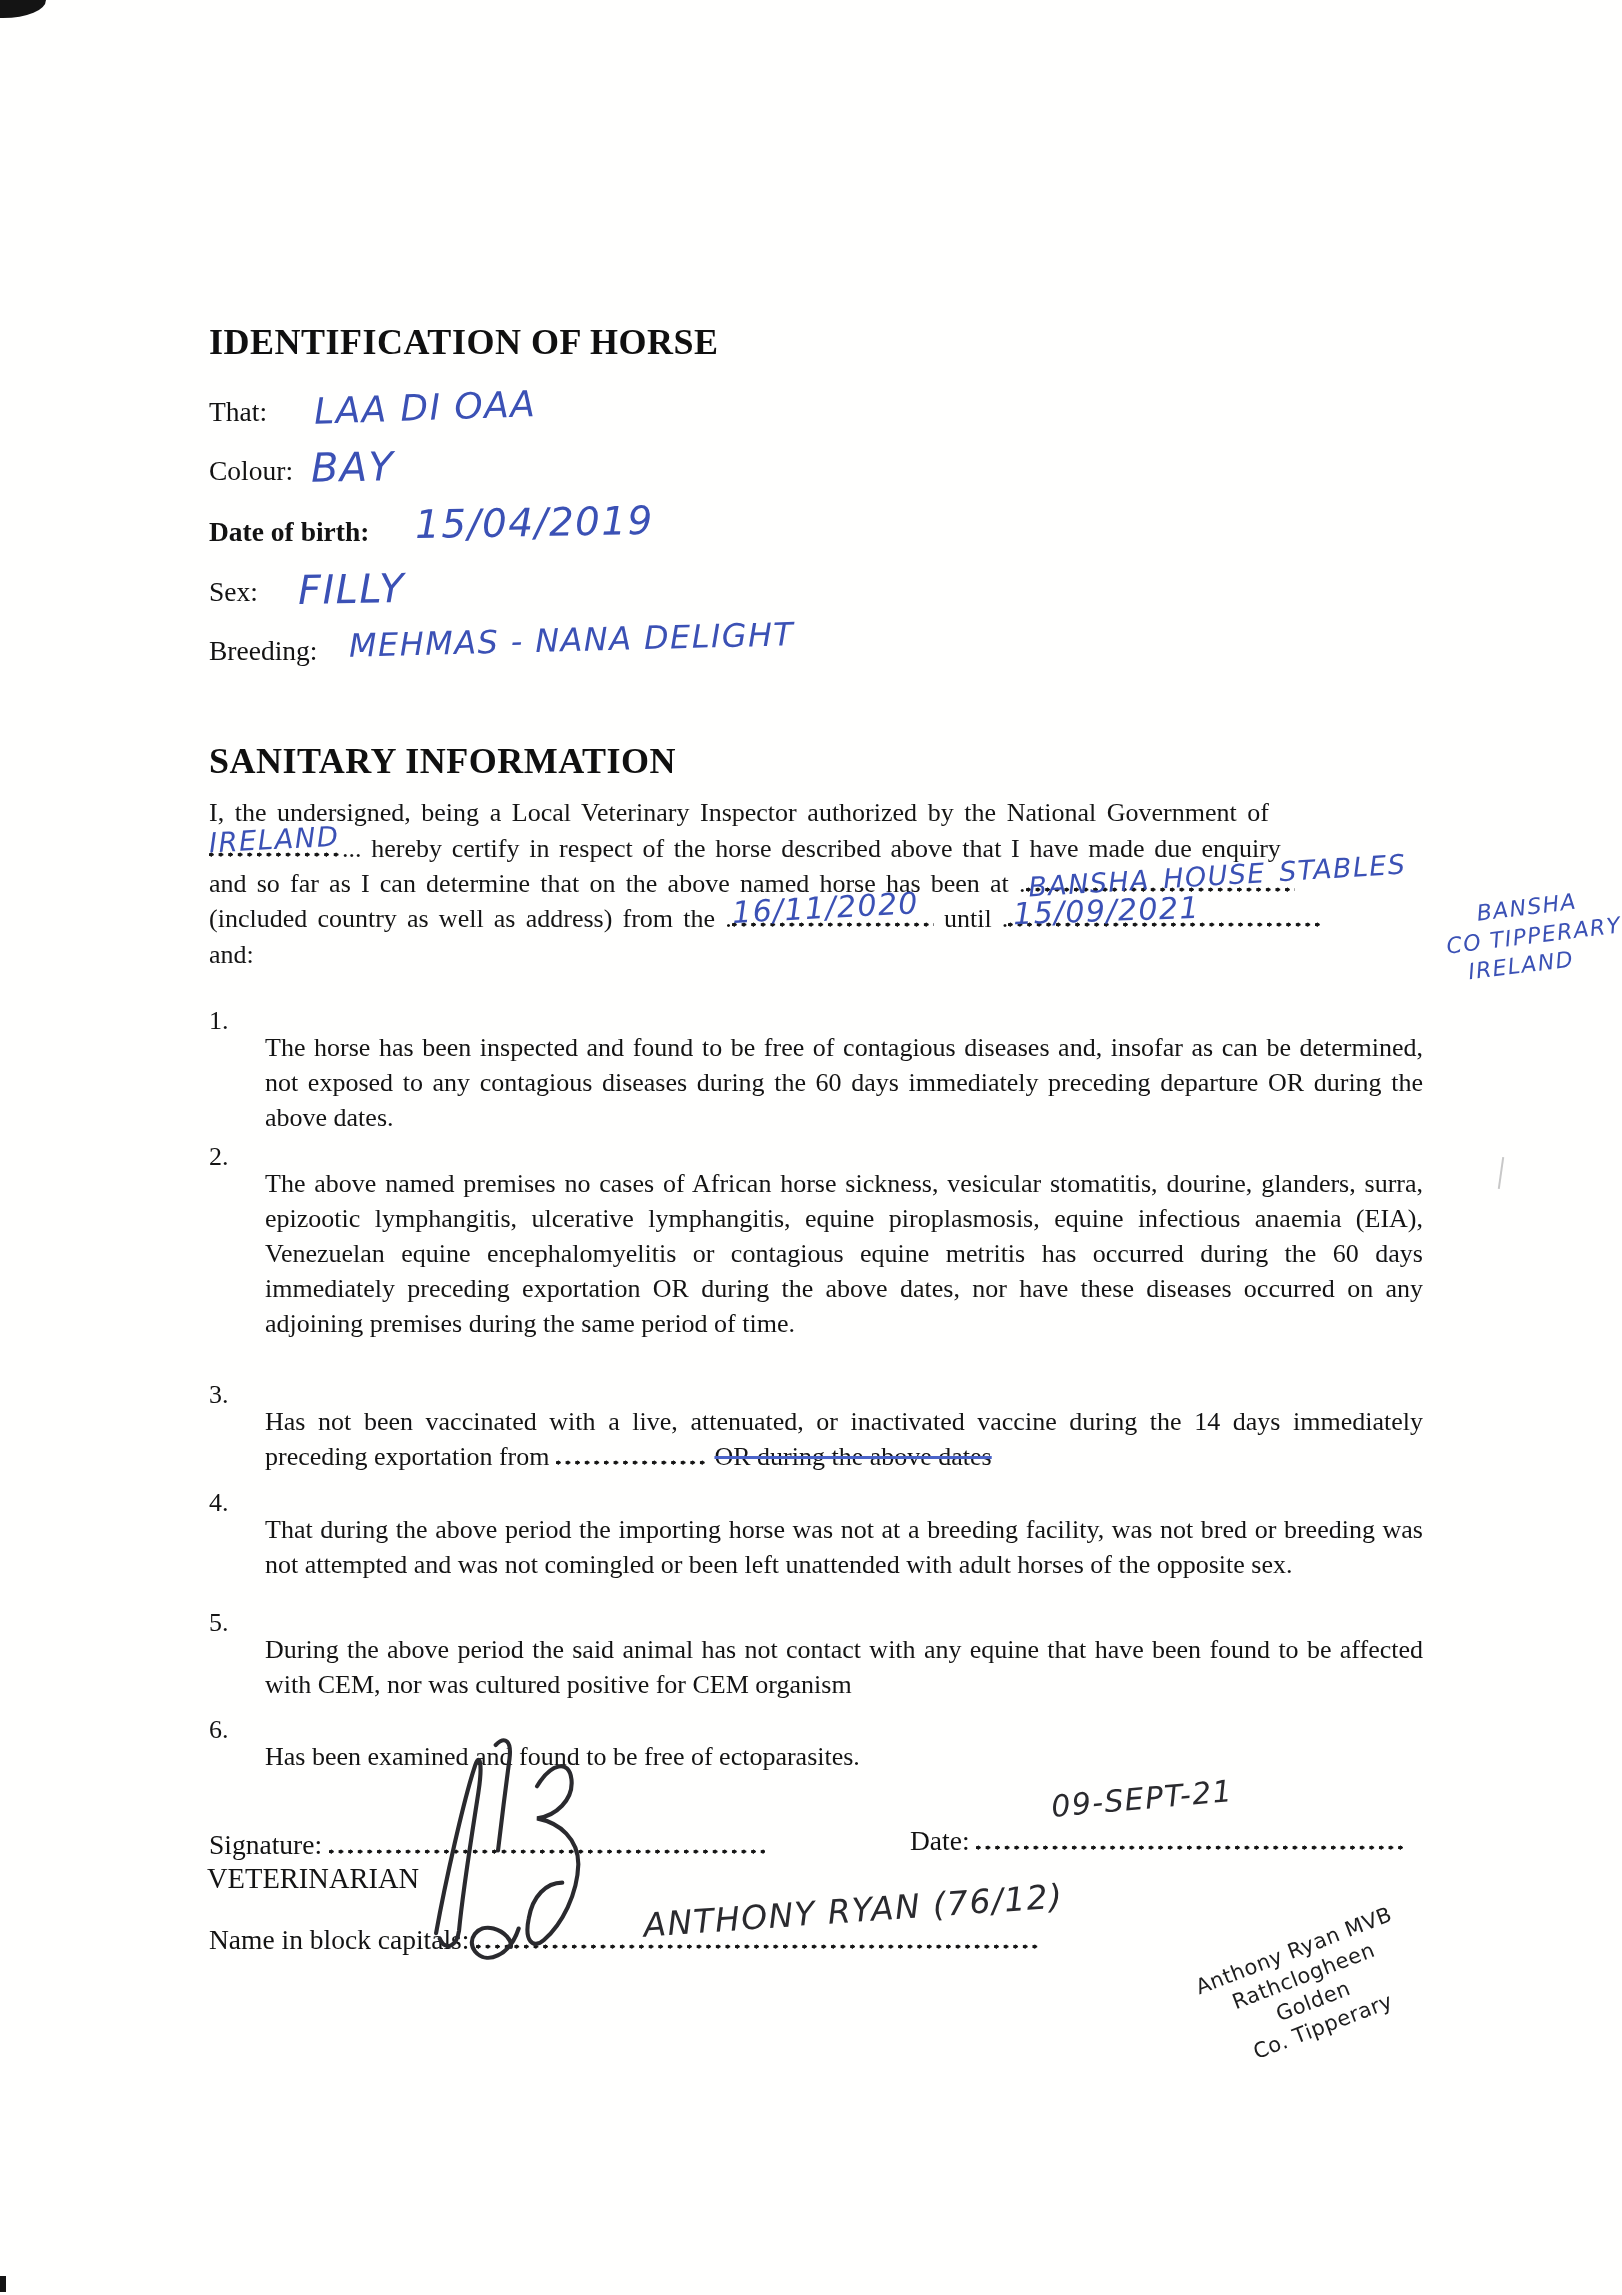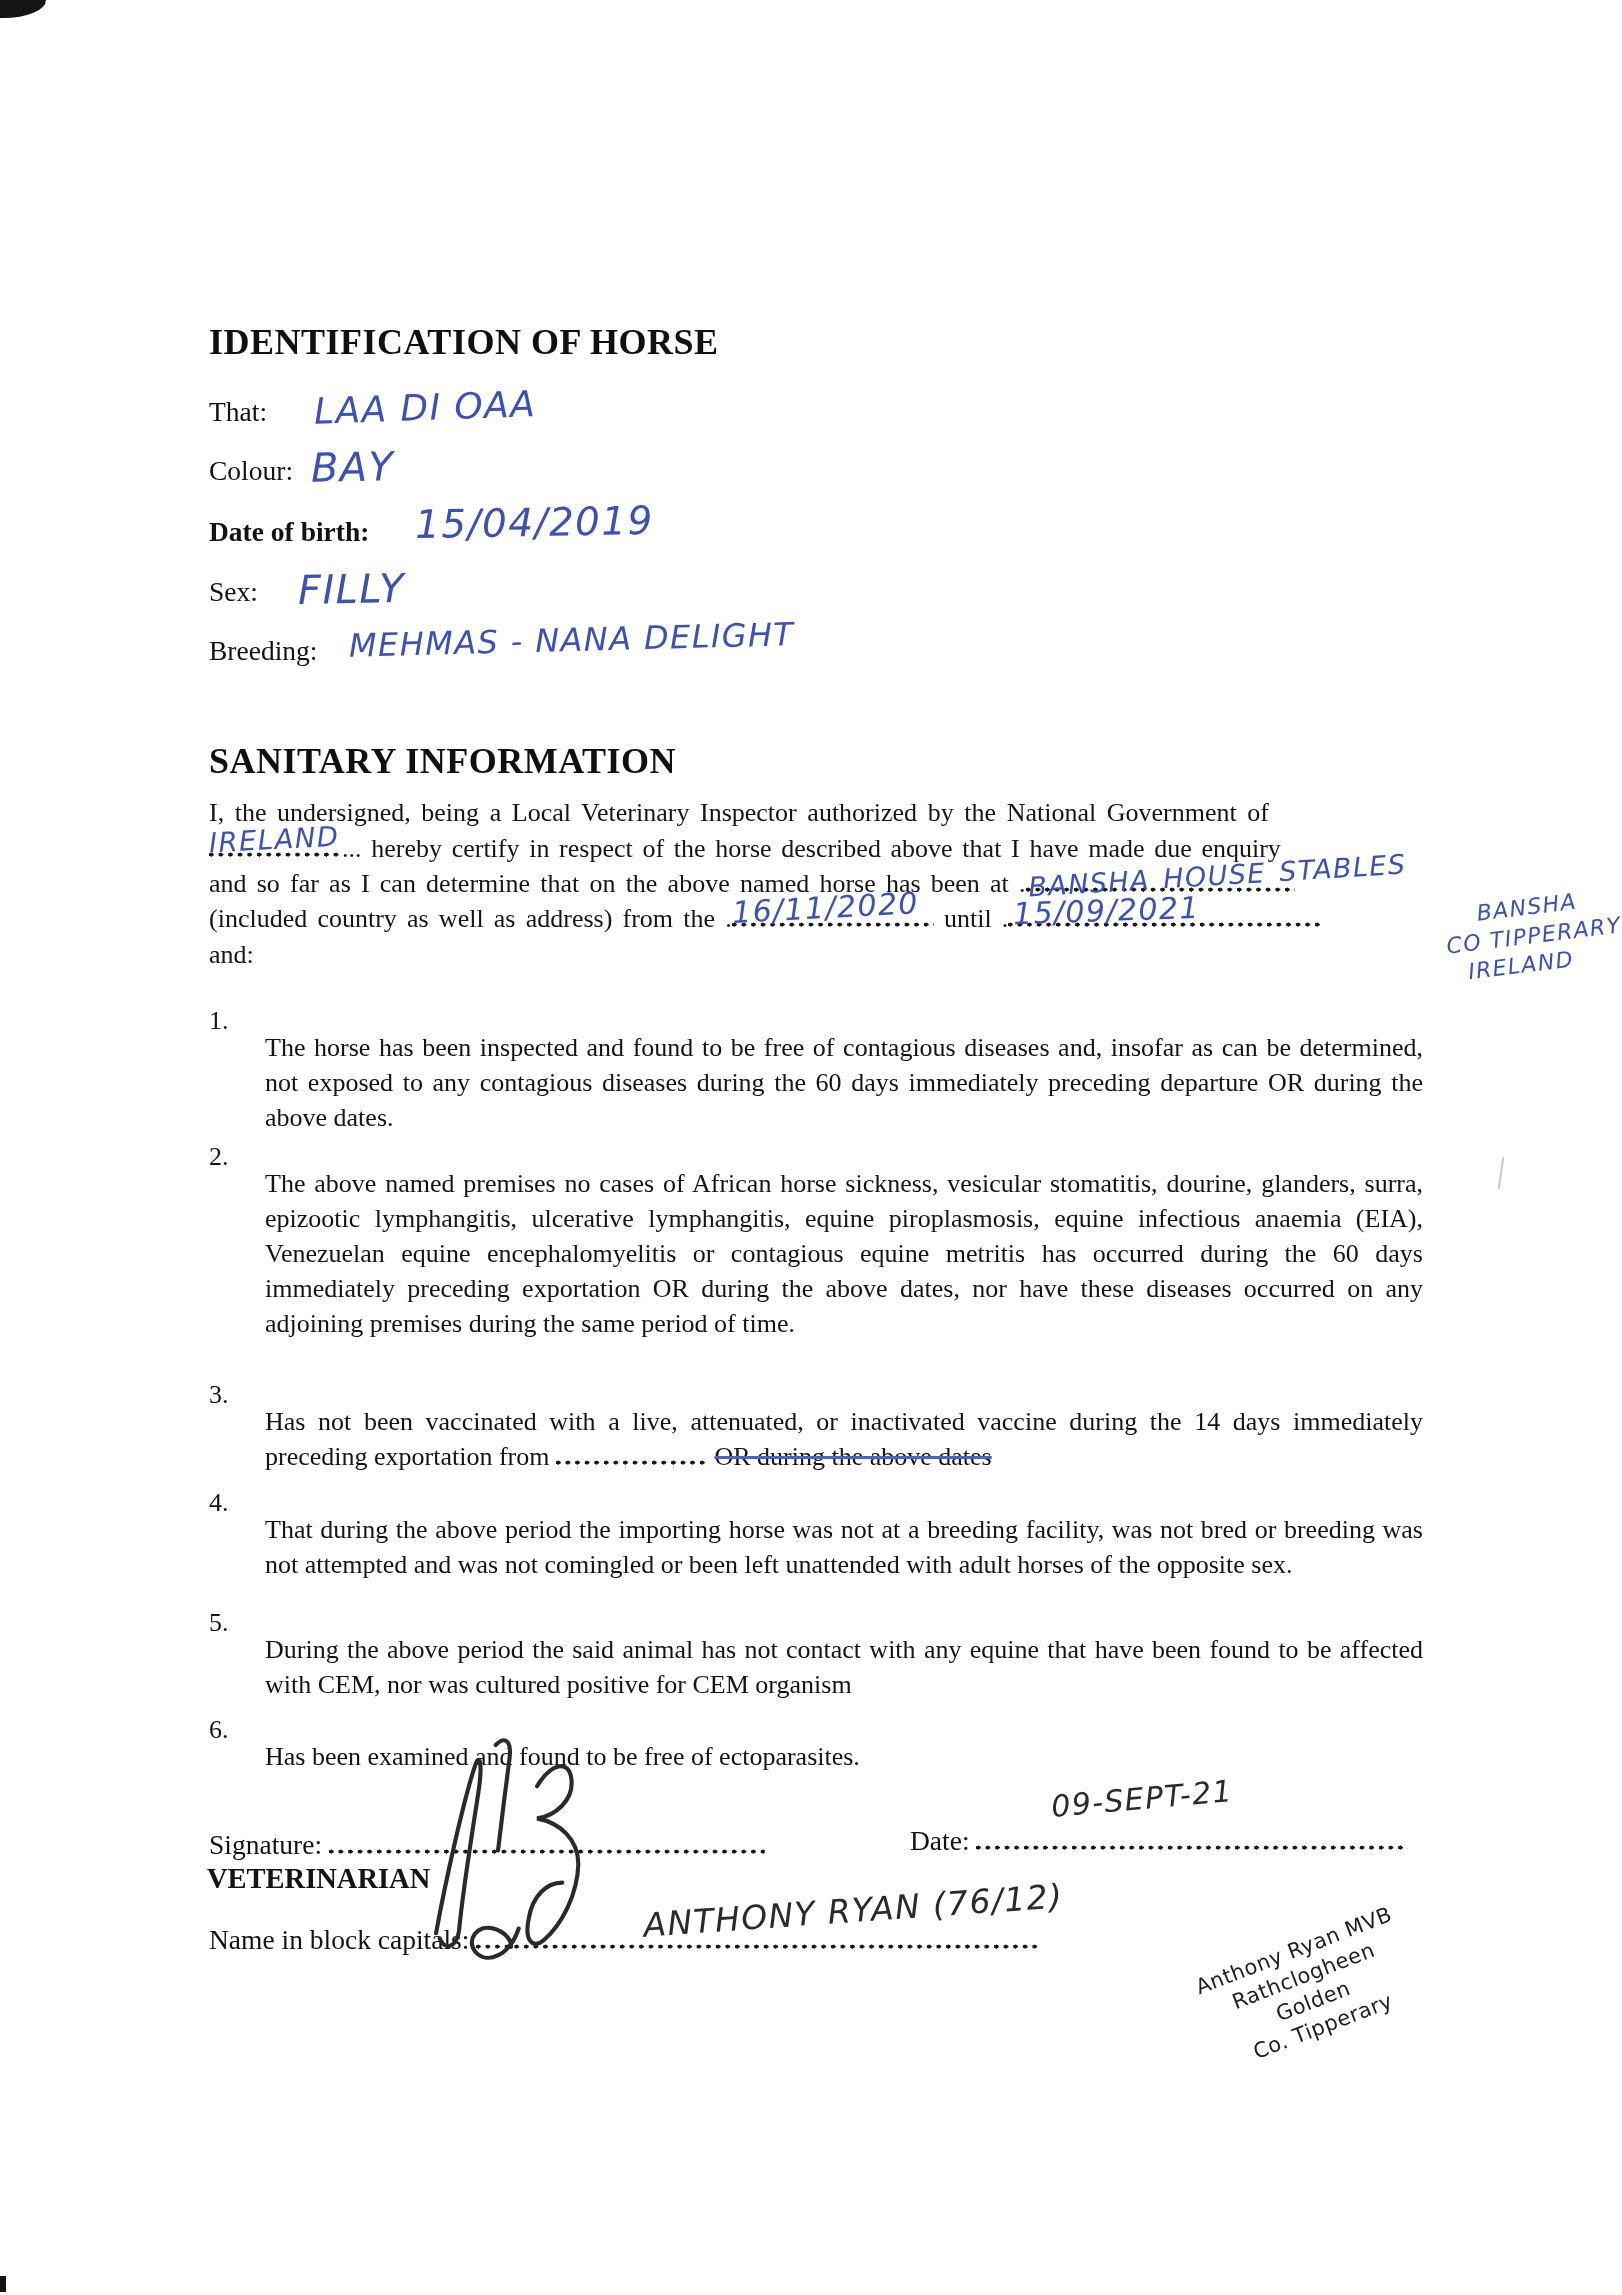--- a/index.html
+++ b/index.html
@@ -1,18 +1,18 @@
 <!DOCTYPE html>
 <html style="font-size:7.3px"><head>
 <meta charset="utf-8">
 <style>
   html,body{margin:0;padding:0;background:#ffffff;}
   #page{position:relative;width:1623px;height:2295px;background:#fffffe;overflow:hidden;
         font-family:"Liberation Serif","DejaVu Serif",serif;color:#141414;}
-  .bold{font-weight:bold;text-align:right;}
+  .bold{font-weight:normal;text-align:right;}
   .h1{position:absolute;font-weight:bold;font-size:36px;letter-spacing:0.5px;color:#101010;}
   .label{font-size:27.5px;color:#131313;}
   .fieldrow{position:absolute;left:209px;}
   .pline{position:absolute;left:209px;width:1214px;font-size:26px;line-height:35px;color:#151515;white-space:nowrap;}
   .clause{position:absolute;left:209px;width:1214px;font-size:26px;line-height:35px;}
   .clause .num{position:absolute;left:0;top:0;}
   .clause .ctext{margin-left:56px;text-align:justify;margin-top:27px;}
   .blank{display:inline-block;position:relative;height:5.5px;vertical-align:baseline;
          background-image:radial-gradient(circle at 2.3px 2.8px,#161616 2.1px,transparent 2.4px);
          background-size:9.6px 5.5px;background-repeat:repeat-x;background-position:0 bottom;}

